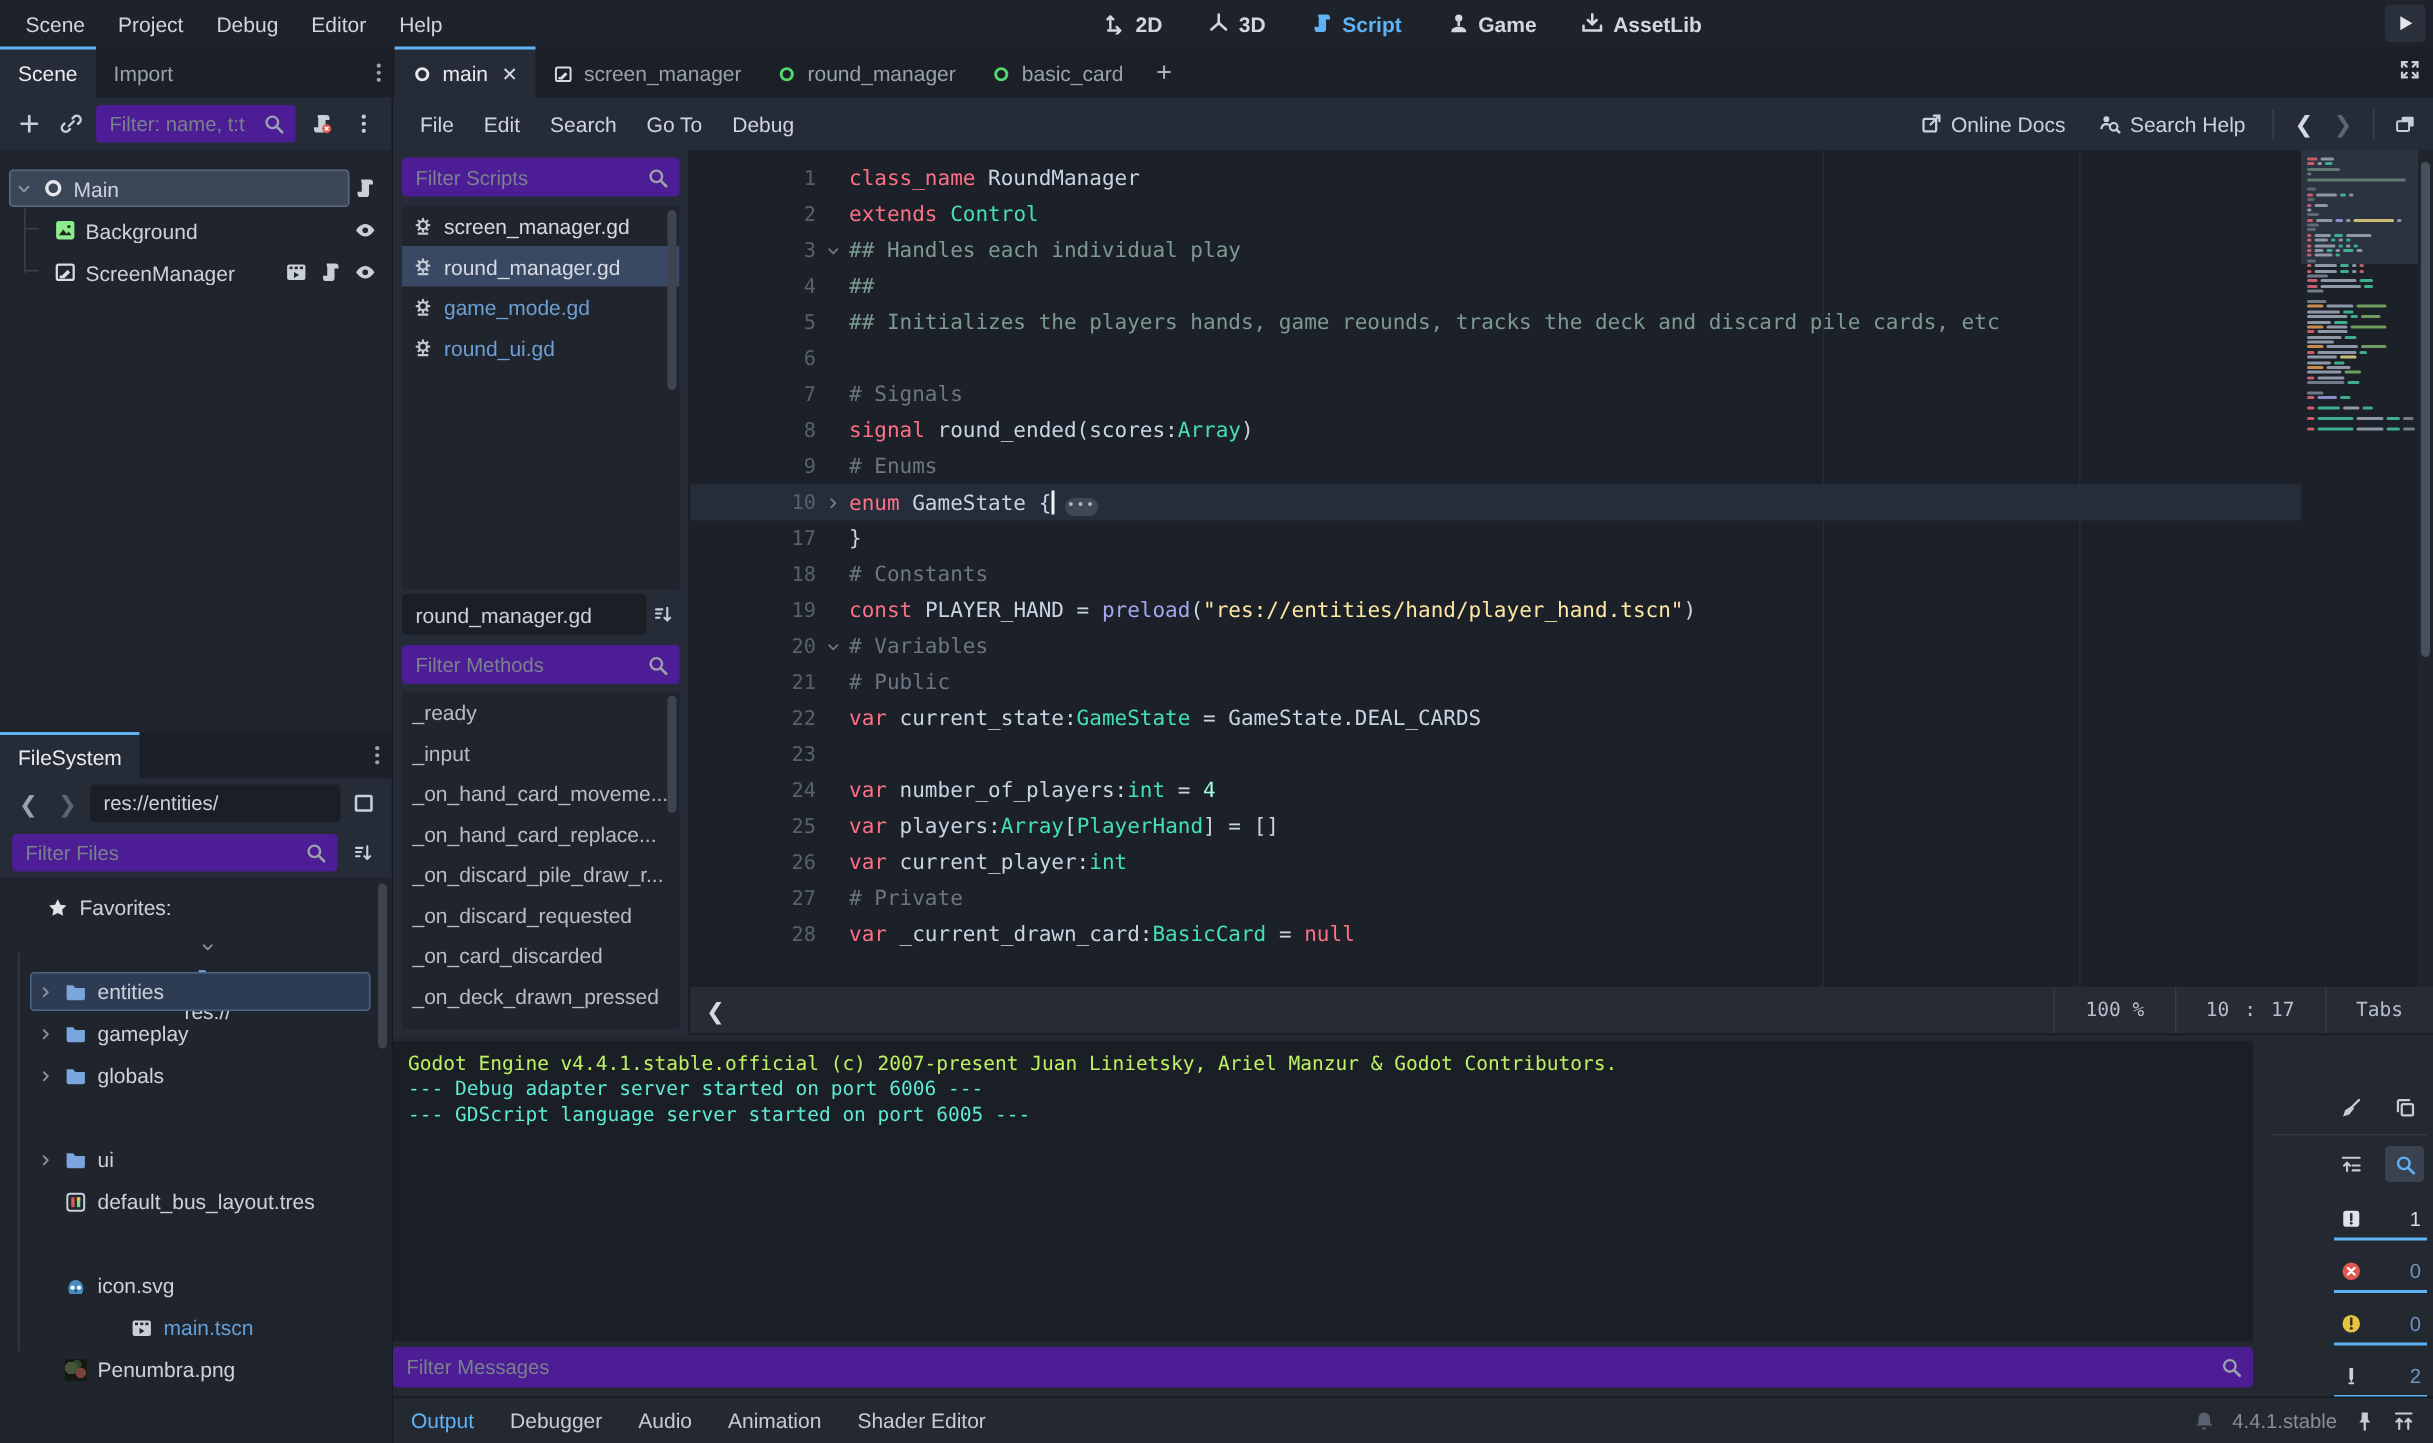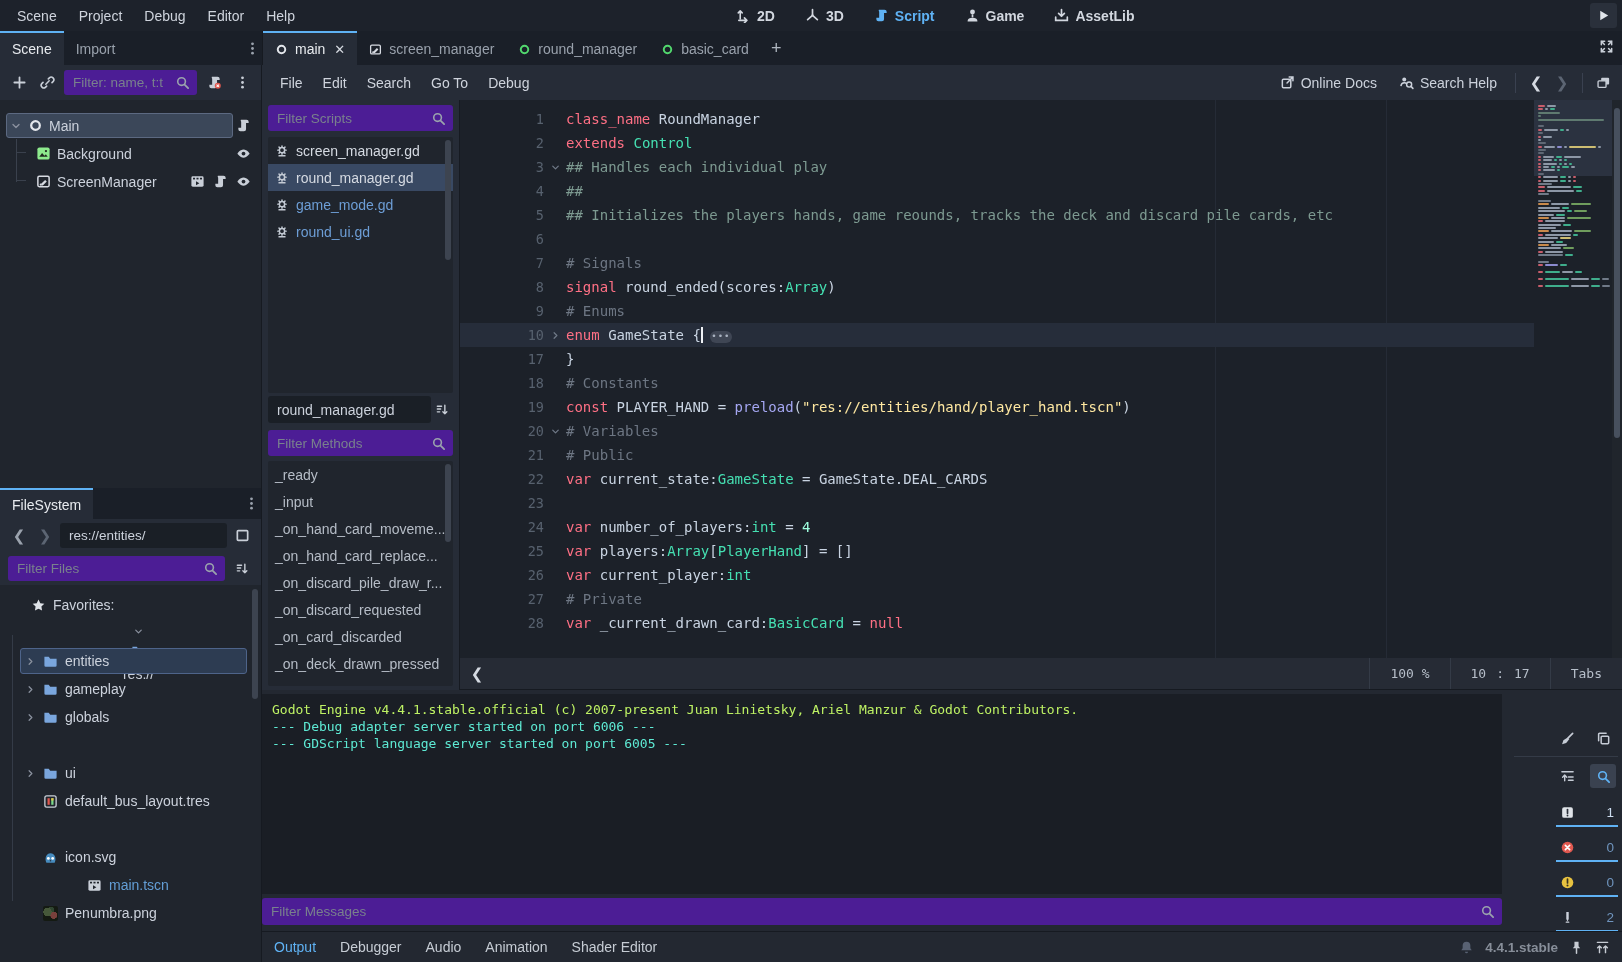--- a/index.html
+++ b/index.html
@@ -115,21 +115,21 @@
   .oi-sep{position:absolute;right:4px;left:10px;height:1px;background:#343b47;}
   .badge{position:absolute;right:4px;width:62px;height:27px;display:flex;align-items:center;gap:10px;border-bottom:2px solid #5fb2f4;padding:0 4px;box-sizing:border-box;}
   .badge .cnt{margin-left:auto;font-size:13.5px;color:#6f94bd;}
   .badge .cnt.bright{color:#ccdcef;}
   .srch-btn{width:26px;height:24px;border-radius:3px;display:flex;align-items:center;justify-content:center;}
   .srch-btn.on{background:#3a4250;color:#5fb2f4;}
   .msg-filter{position:absolute;left:0;right:120px;top:208px;height:27px;}
   .bottom-bar{position:absolute;left:0;right:0;bottom:0;height:31px;border-top:1px solid #161a21;display:flex;align-items:center;padding:0 12px;box-sizing:border-box;}
   .bb-tab{margin-right:24px;color:#c6ccd4;}
   .bb-tab.active{color:#5fb2f4;}
-  .bb-right{margin-left:auto;display:flex;align-items:center;gap:11px;font-weight:bold;}
+  .bb-right{margin-left:auto;display:flex;align-items:center;gap:11px;}
   .version{color:#878e99;font-size:13.5px;}
 </style>
 </head>
 <body>
 
 <div id="app">
 
   <div class="menubar abs">
     <div id="main-menus" class="flex" style="height:100%">
         <div class="menu-item">Scene</div>

